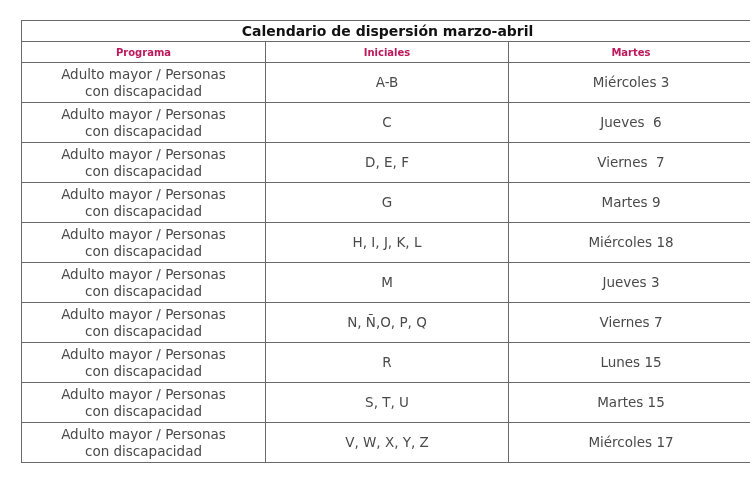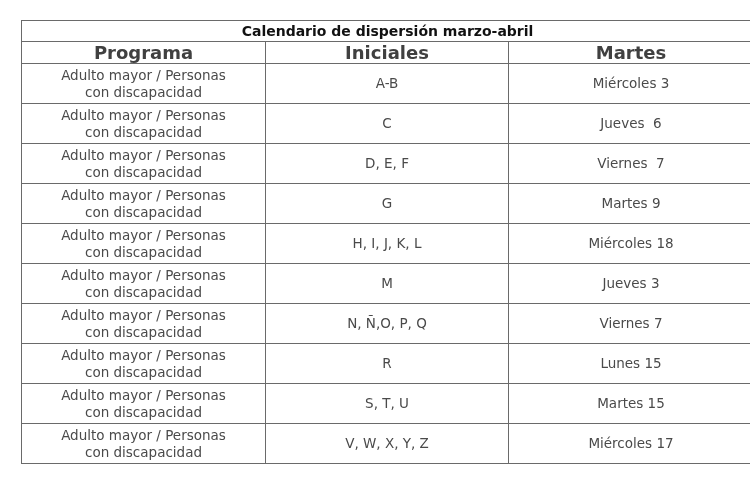--- a/index.html
+++ b/index.html
@@ -3,21 +3,21 @@
 <meta charset="utf-8">
 <style>
   html, body { margin: 0; padding: 0; background: #ffffff; }
   body { width: 750px; height: 484px; position: relative; overflow: hidden;
          font-family: "DejaVu Sans", sans-serif; color: #444; }
   table { position: absolute; left: 21px; top: 20px; width: 732px;
           border-collapse: collapse; table-layout: fixed; }
   col.c1 { width: 244px; } col.c2 { width: 243px; } col.c3 { width: 245px; }
   td, th { border: 1px solid #6a6a6a; text-align: center; padding: 0; }
   th.title { height: 20px; font-size: 14px; font-weight: bold; color: #111; }
-  th.head { height: 20px; font-size: 18px; font-weight: bold; color: #404040; }
+  th.head { height: 20px; font-size: 10px; font-weight: bold; color: #be185d; }
   td { height: 39px; font-size: 13.5px; color: #4a4a4a; line-height: 17px; }
   td.prog { line-height: 17px; }
 </style>
 </head>
 <body>
 
 <table>
   <colgroup>
       <col class="c1">
       <col class="c2">

